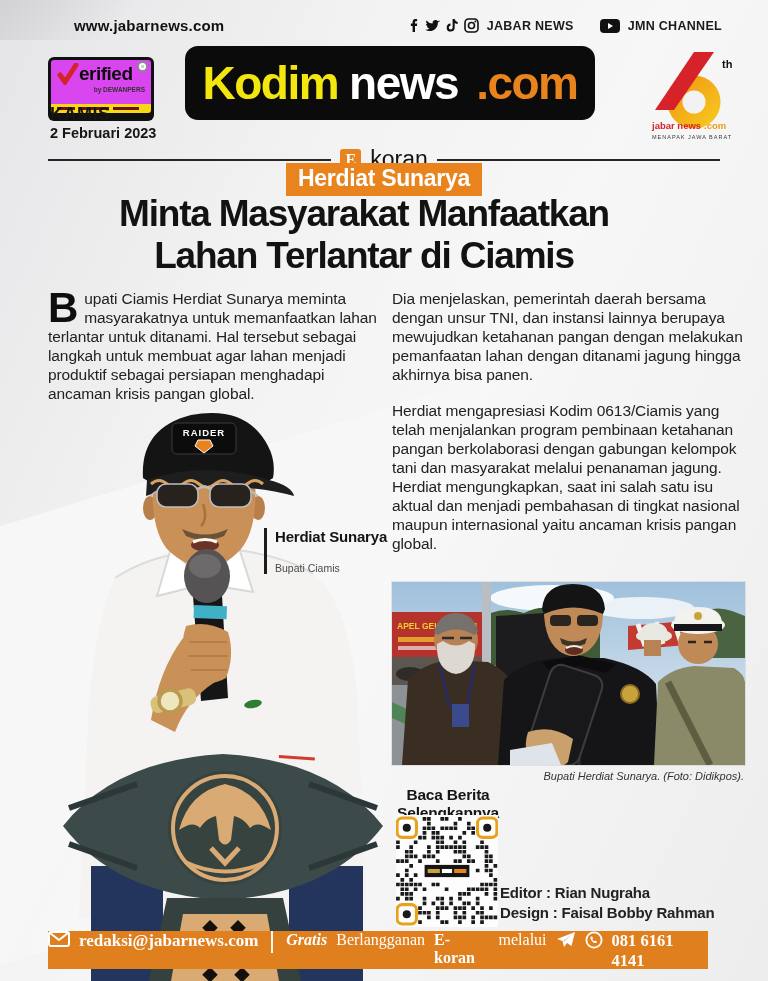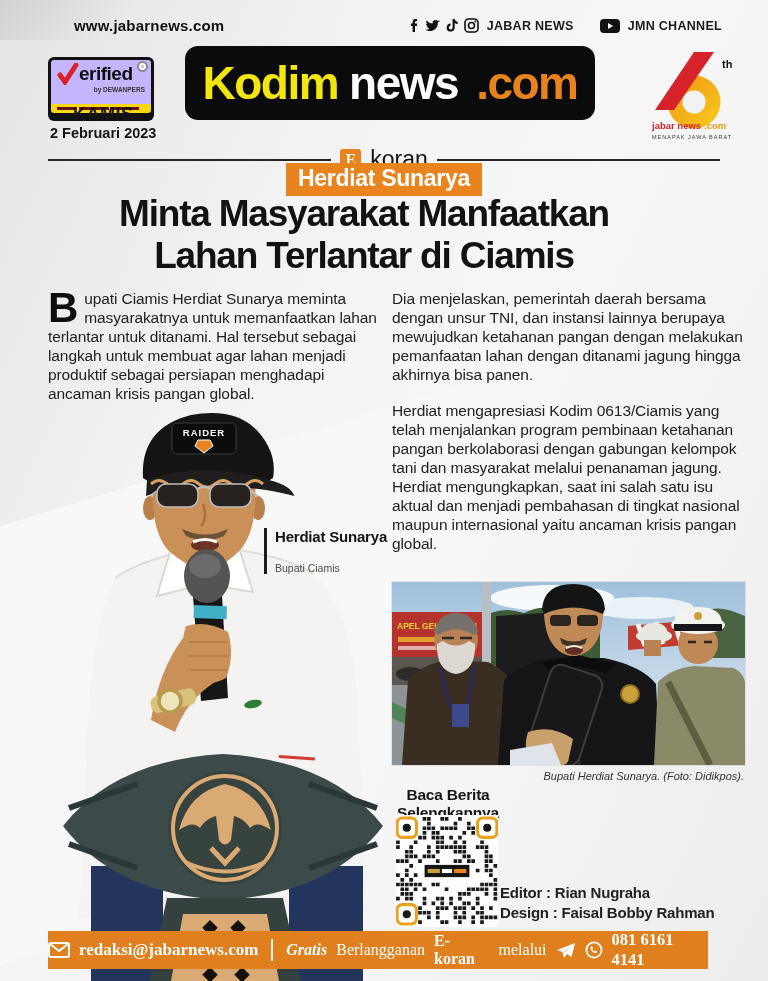--- a/index.html
+++ b/index.html
@@ -17,38 +17,38 @@
     justify-content:space-between;align-items:center;}
   .site-url{font-size:15px;font-weight:bold;letter-spacing:.2px;color:#111;text-decoration:none;margin-left:24px;}
   .top-right{display:flex;align-items:center;gap:26px;}
   .soc-group{display:flex;align-items:center;gap:5px;}
   .soc-group svg{display:block;}
   .soc-label{font-size:12.5px;font-weight:bold;letter-spacing:.3px;margin-left:3px;}
 
   
   .verified{position:absolute;left:48px;top:57px;width:106px;height:64px;background:#101010;
     border-radius:6px;padding:3px;box-sizing:border-box;}
-  .verified-inner{position:relative;background:#c4b5fd;height:44px;border-radius:3px 3px 0 0;
+  .verified-inner{position:relative;background:#d946ef;height:44px;border-radius:3px 3px 0 0;
     padding:3px 6px 0 6px;box-sizing:border-box;}
   .verified-row{display:flex;align-items:flex-end;}
   .verified-word{font-weight:800;font-size:19px;letter-spacing:-.5px;color:#0c0c0c;line-height:22px;}
   .verified-sub{font-size:6.5px;font-weight:bold;color:#333;text-align:right;margin-top:1px;}
   .verified-strip{height:9px;background:#f6d814;border-radius:0 0 3px 3px;position:relative;overflow:hidden;}
   .verified-strip i{position:absolute;top:3px;height:3px;background:#6b1313;}
   .emblem-dot{position:absolute;top:1px;right:3px;width:11px;height:11px;border-radius:50%;
     border:2px solid #8b8b8b;box-sizing:border-box;background:radial-gradient(#cfcfcf 30%,#fff 32%);}
 
   .masthead{position:absolute;left:185px;top:46px;width:410px;height:74px;background:#0b0b0b;
     border-radius:13px;display:flex;align-items:center;justify-content:center;gap:11px;}
   .masthead span{font-weight:bold;font-size:46px;letter-spacing:-1.5px;line-height:1;}
   .mh-1{color:#f3e50e;} .mh-2{color:#ffffff;} .mh-3{color:#e8831d;margin-left:7px;}
 
   .anniv{position:absolute;left:638px;top:50px;width:104px;height:92px;}
 
-  .dateblock{position:absolute;left:50px;top:105px;line-height:1.05;text-align:center;}
+  .dateblock{position:absolute;left:50px;top:105px;line-height:1.05;}
   .date-day{font-size:18px;font-weight:800;letter-spacing:.5px;color:#161616;}
   .date-full{font-size:14.5px;font-weight:bold;color:#161616;margin-top:2px;}
 
   .ekoran{position:absolute;left:48px;top:146px;width:672px;display:flex;align-items:center;gap:9px;}
   .ek-line{flex:1;height:2px;background:#262626;}
   .ek-badge{width:21px;height:21px;background:#e8831d;color:#fff;border-radius:3px;
     font-family:"Liberation Serif",serif;font-weight:bold;font-size:16px;display:flex;
     align-items:center;justify-content:center;}
   .ek-label{font-family:Liberation Sans, sans-serif;font-size:23px;color:#141414;}
 
@@ -78,21 +78,21 @@
     font-style:italic;font-size:11px;color:#333;}
 
   .baca{position:absolute;left:386px;top:786px;width:124px;text-align:center;
     font-size:15.5px;font-weight:800;line-height:18px;color:#151515;letter-spacing:-.2px;}
   .qr{position:absolute;left:396px;top:815px;width:102px;height:112px;}
 
   .credits{position:absolute;left:500px;top:883px;font-size:15px;font-weight:bold;
     color:#222;line-height:20px;letter-spacing:-.2px;}
 
   .footer{position:absolute;left:48px;top:931px;width:660px;height:38px;background:#e07f1e;
-    display:flex;align-items:center;justify-content:center;gap:9px;color:#fff;
+    display:flex;align-items:flex-start;justify-content:center;gap:9px;color:#fff;
     font-family:"Liberation Serif",serif;}
   .ft-email{font-weight:bold;font-size:17px;color:#fff;text-decoration:none;}
   .ft-div{width:2px;height:22px;background:rgba(255,255,255,.95);margin:0 4px;}
   .ft-t{font-size:16px;} .ft-b{font-weight:bold;} .ft-i{font-style:italic;}
   .ft-phone{font-weight:bold;font-size:16.5px;color:#fff;text-decoration:none;}
   .footer svg{display:block;}
 </style>
 </head>
 <body>
 

